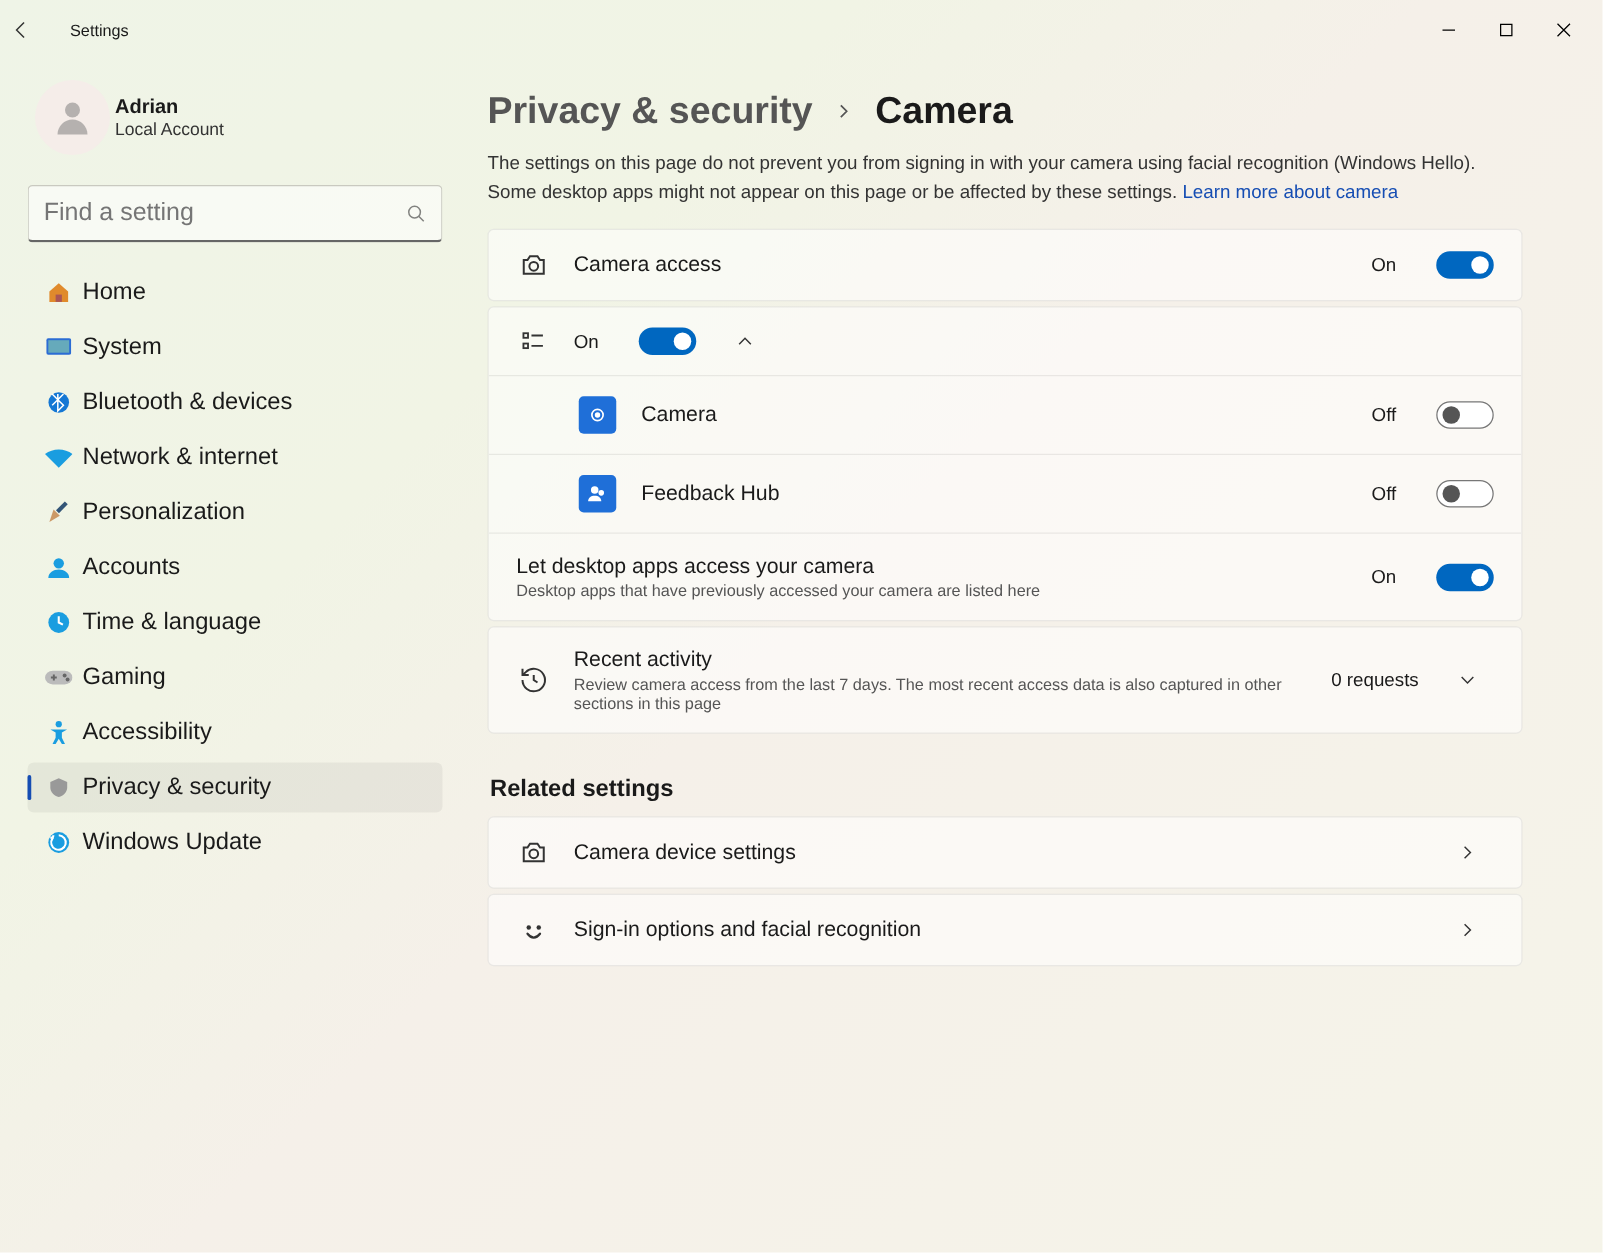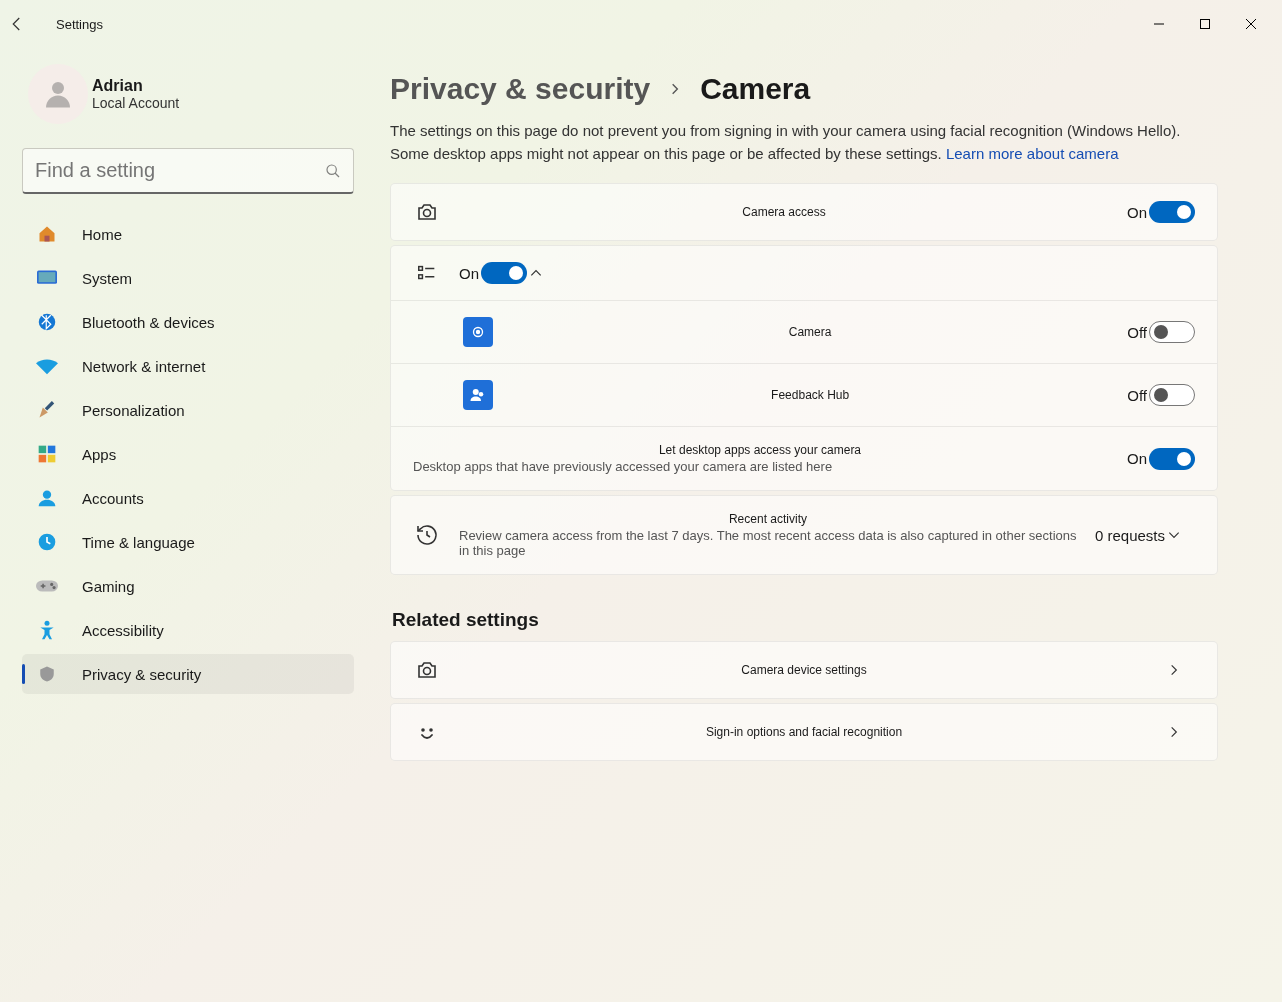--- a/index.html
+++ b/index.html
@@ -32,23 +32,23 @@
   background: rgba(255,255,255,.55);
 }
 .search input {
   width: 100%; border: 0; background: transparent; outline: 0;
   font-size: 20px; padding: 10px 40px 10px 12px;
 }
 .search .sicon { position:absolute; right:12px; top:50%; transform:translateY(-50%); opacity:.6; }
 
 .nav { list-style:none; }
 .nav li {
-  display:flex; align-items:center; gap: 24px;
+  display:flex; align-items:center; gap: 8px;
   height: 40px; padding: 0 14px; margin: 4px 0;
-  border-radius: 5px; cursor:pointer; font-size: 15px;
+  border-radius: 5px; cursor:pointer; font-size: 19px;
   position: relative;
 }
 .nav li.active { background: rgba(0,0,0,.05); }
 .nav li.active::before {
   content:""; position:absolute; left:0; top:10px; bottom:10px; width:3px;
   background:#154db3; border-radius:3px;
 }
 .nicon { width: 22px; display:flex; justify-content:center; }
 
 .content { flex: 1; padding: 24px 64px 0 20px; overflow-y:auto; }
@@ -69,23 +69,23 @@
 .expander { margin-top: 4px; border-radius: 5px; overflow:hidden; }
 .exp-header { display:flex; align-items:center; padding: 16px 22px; gap: 18px; }
 .exp-body .subrow {
   display:flex; align-items:center; padding: 16px 22px 16px 72px; gap: 20px;
   border-top: 1px solid rgba(0,0,0,.07);
 }
 .subrow.desktop .txtblock { margin-left: -50px; flex:1; }
 .cicon { width: 28px; display:flex; justify-content:center; color:#333; }
 .app-icon { width:30px; height:30px; border-radius:4px; display:flex; align-items:center; justify-content:center; }
 .txtblock { flex:1; }
-.t1 { font-size: 12px; text-align: center; }
+.t1 { font-size: 17px; }
 .t2 { font-size: 13px; color:#555; margin-top:2px; }
-.right { display:flex; align-items:center; gap:2px; }
+.right { display:flex; align-items:center; gap:32px; }
 .toggle-label { font-size: 15px; }
 .toggle {
   width: 46px; height: 22px; border-radius: 11px; position:relative; cursor:pointer;
 }
 .toggle.on { background:#0067c0; }
 .toggle.off { background:#fff; border:1px solid #777; }
 .toggle .knob { position:absolute; width:14px; height:14px; border-radius:50%; top:4px; }
 .toggle.on .knob { background:#fff; right:4px; }
 .toggle.off .knob { background:#555; left:4px; top:3px; }
 .chevron { width:28px; text-align:center; color:#444; cursor:pointer; }
@@ -189,31 +189,20 @@
             <svg width="20" height="20" viewBox="0 0 24 24">
               <path d="M3 21l4-12 6 6-10 6" fill="#c96"></path>
               <rect x="13" y="1" width="4" height="12" transform="rotate(45 15 7)" fill="#357"></rect>
             </svg>
           </span>
           <span>Personalization</span>
         </li>
         <li>
           <span class="nicon">
             <svg width="20" height="20" viewBox="0 0 24 24">
-              <rect x="2" y="2" width="9" height="9" fill="#3a8"></rect>
-              <rect x="13" y="2" width="9" height="9" fill="#27d"></rect>
-              <rect x="2" y="13" width="9" height="9" fill="#e73"></rect>
-              <rect x="13" y="13" width="9" height="9" fill="#ec3"></rect>
-            </svg>
-          </span>
-          <span>Apps</span>
-        </li>
-        <li>
-          <span class="nicon">
-            <svg width="20" height="20" viewBox="0 0 24 24">
               <circle cx="12" cy="8" r="5" fill="#1a9de0"></circle>
               <path d="M2 22c0-5 5-8 10-8s10 3 10 8" fill="#1a9de0"></path>
             </svg>
           </span>
           <span>Accounts</span>
         </li>
         <li>
           <span class="nicon">
             <svg width="20" height="20" viewBox="0 0 24 24">
               <circle cx="12" cy="12" r="10" fill="#1a9de0"></circle>
@@ -242,20 +231,29 @@
           </span>
           <span>Accessibility</span>
         </li>
         <li class="active">
           <span class="nicon">
             <svg width="18" height="22" viewBox="0 0 24 24">
               <path d="M12 2l9 4v6c0 5-4 9-9 10-5-1-9-5-9-10V6z" fill="#999"></path>
             </svg>
           </span>
           <span>Privacy &amp; security</span>
+        </li>
+        <li>
+          <span class="nicon">
+            <svg width="20" height="20" viewBox="0 0 24 24">
+              <circle cx="12" cy="12" r="10" fill="#1a9de0"></circle>
+              <path d="M12 5a7 7 0 11-6 3l-2-1m2 1l1-3" stroke="#fff" stroke-width="2" fill="none"></path>
+            </svg>
+          </span>
+          <span>Windows Update</span>
         </li>
       </ul>
   </aside>
 
   <main class="content">
     <div class="breadcrumb">
       <span class="bc-parent">Privacy &amp; security</span>
       <span class="bc-chev">
         <svg width="14" height="14" viewBox="0 0 24 24" fill="none" stroke="#555" stroke-width="2.4">
             <path d="M8 4l8 8-8 8"></path>

